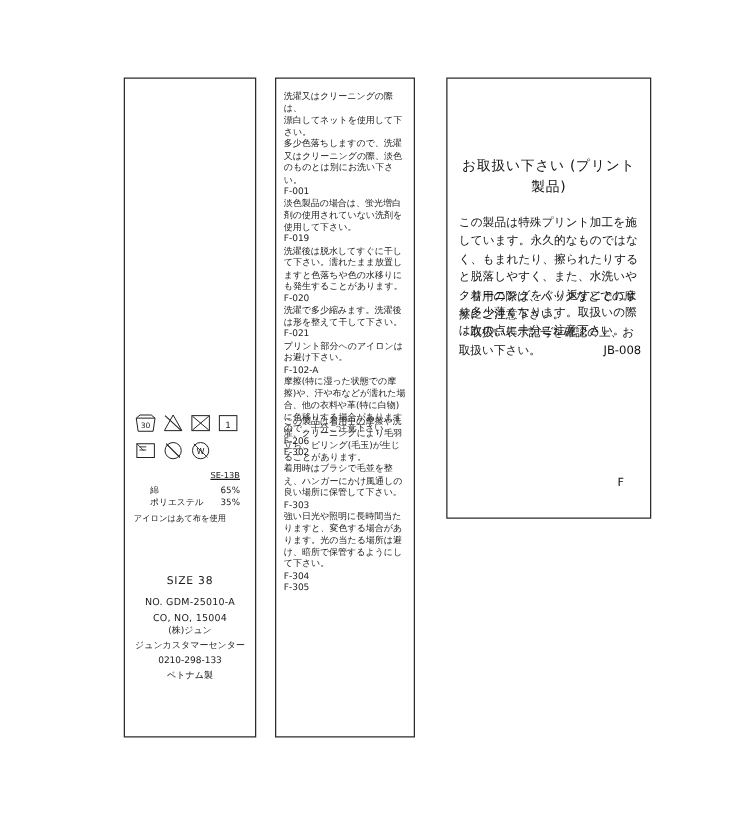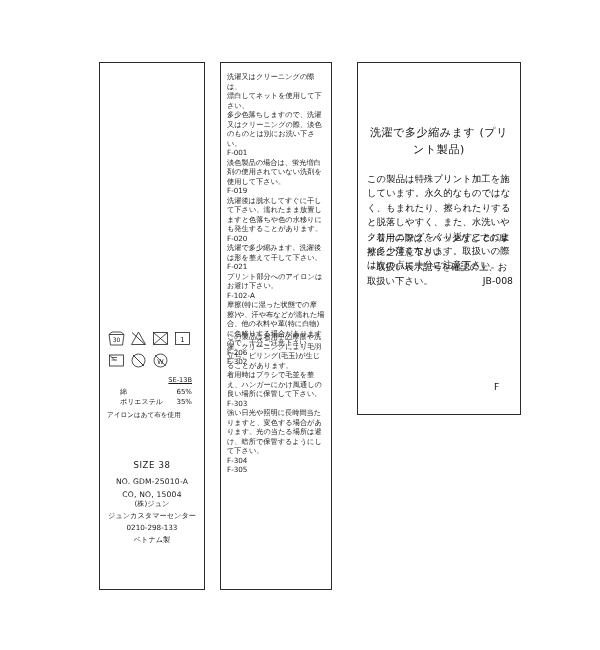--- a/index.html
+++ b/index.html
@@ -285,21 +285,21 @@
 F-206
 F-302</div>
   <div class="fine" id="mid-block-2">この製品は着用中の摩擦や洗濯、クリーニングにより毛羽立ち、ピリング(毛玉)が生じることがあります。
 着用時はブラシで毛並を整え、ハンガーにかけ風通しの良い場所に保管して下さい。
 F-303
 強い日光や照明に長時間当たりますと、変色する場合があります。光の当たる場所は避け、暗所で保管するようにして下さい。
 F-304
 F-305</div>
 
   <div class="panel" id="panel-right"></div>
-  <div class="right-title">洗濯で多少縮みます
+  <div class="right-title">お取扱い下さい
 (プリント製品)</div>
   <div class="right-body">この製品は特殊プリント加工を施しています。永久的なものではなく、もまれたり、擦られたりすると脱落しやすく、また、水洗いやクリーニングをくり返すことにより多少薄くなります。取扱いの際は次の点に十分ご注意下さい。</div>
   <div class="right-list">
     <span class="li">・着用の際は、バックなどでの摩擦にご注意下さい。</span>
     <span class="li">・取扱い表示記号を確認の上、お取扱い下さい。</span>
     <span class="li right-code">JB-008</span>
   </div>
   <div class="right-mark">F</div>
 
 </div>

